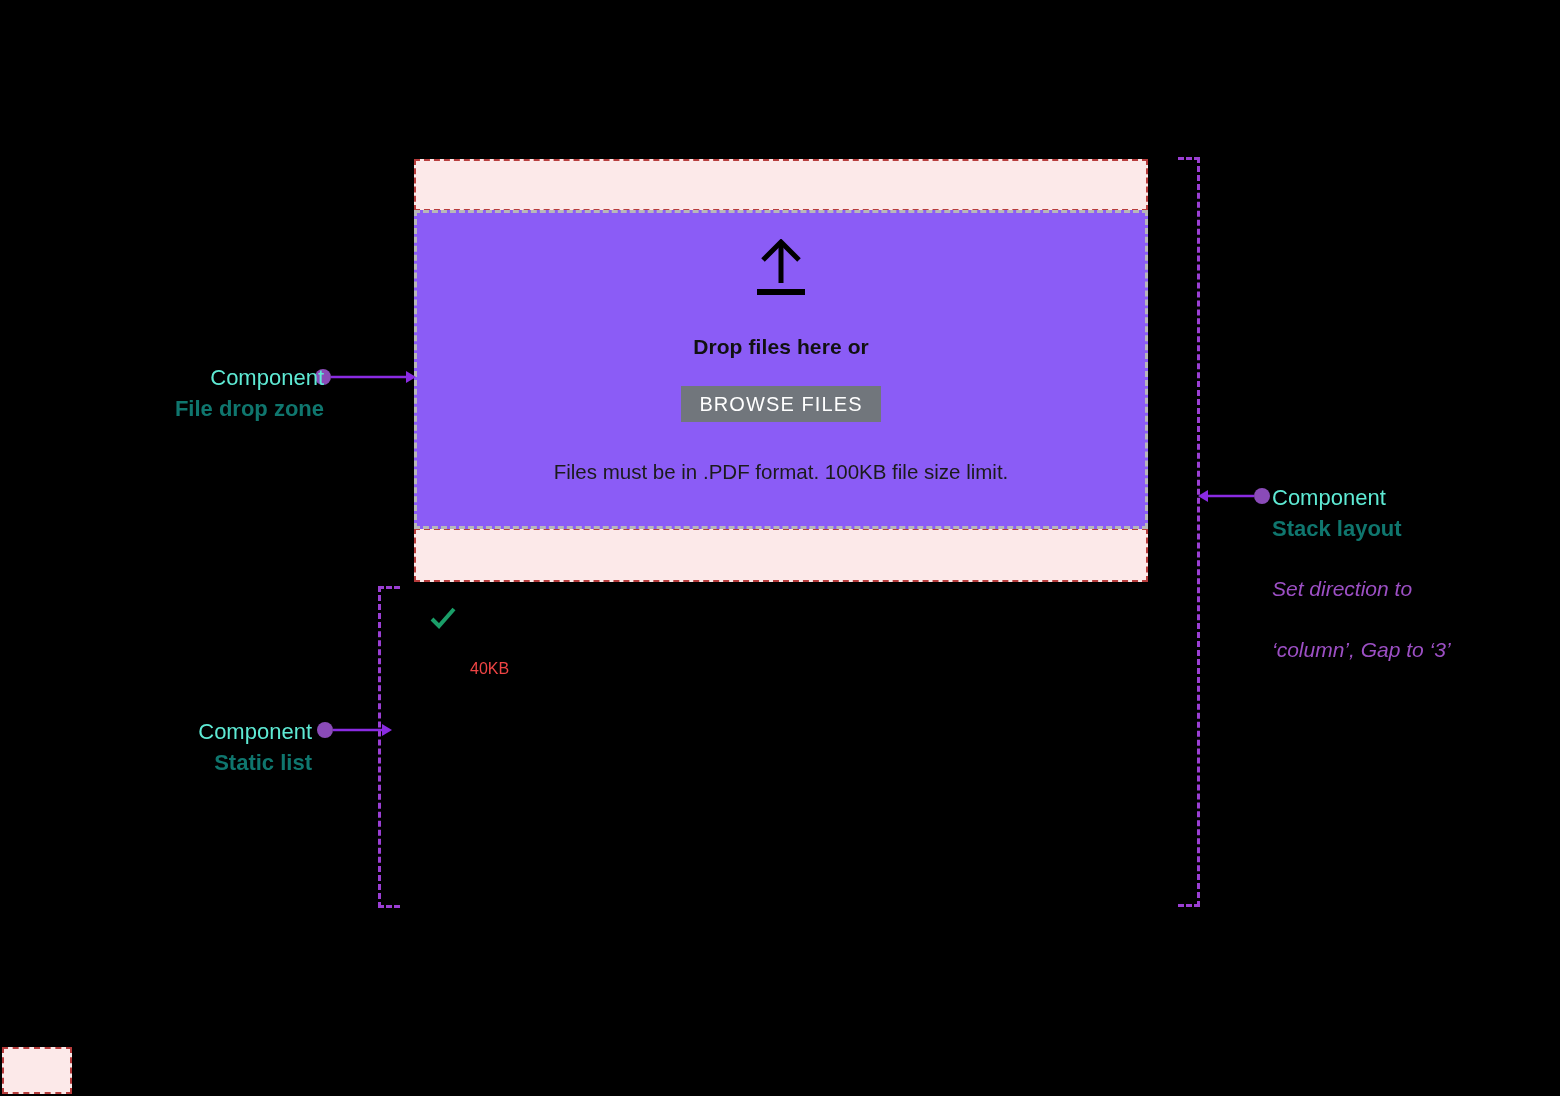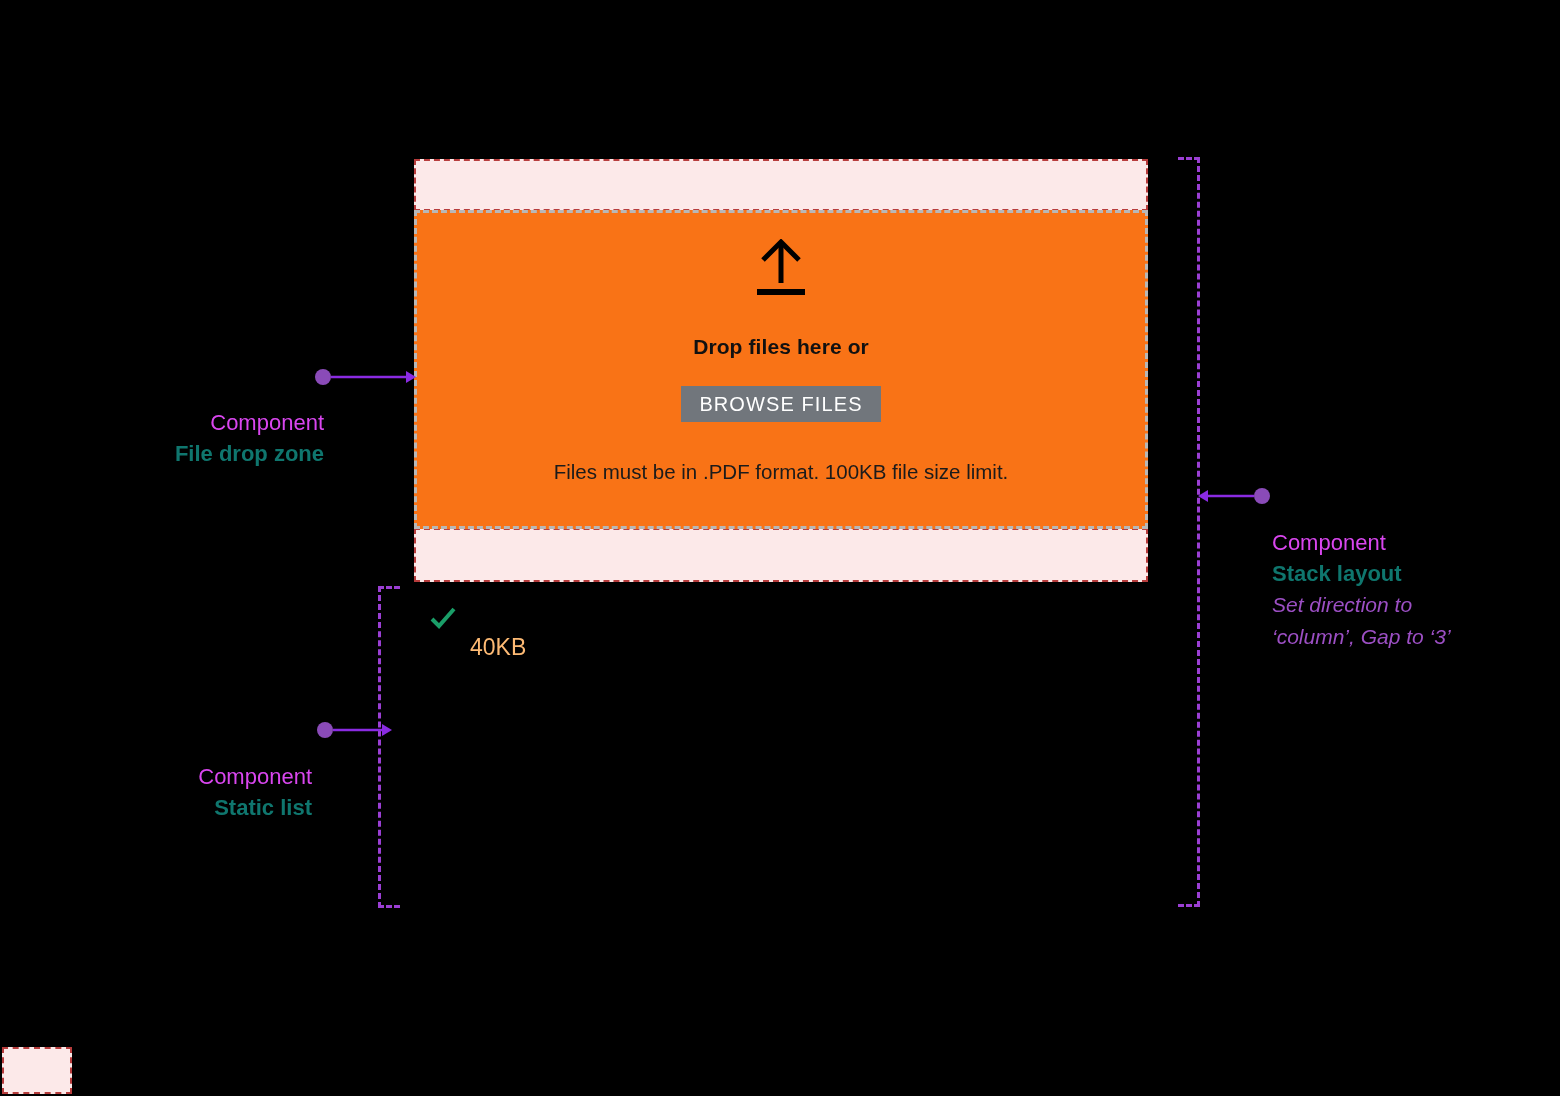--- a/index.html
+++ b/index.html
@@ -41,21 +41,21 @@
   }
   #gap-top    { left: 414px; top: 159px; width: 734px; height: 52px; }
   #gap-bottom { left: 414px; top: 528px; width: 734px; height: 54px; }
   #gap-legend { left: 2px;  top: 1047px; width: 70px;  height: 47px; }
 
   
   #dropzone {
     position: absolute;
     left: 414px; top: 210px;
     width: 734px; height: 319px;
-    background: #f97316;
+    background: #8b5cf6;
     border: 3px dashed #b8b8b8;
     display: flex;
     flex-direction: column;
     align-items: center;
   }
   #upload-icon { margin-top: 26px; }
   #drop-title {
     margin-top: 38px;
     font-size: 21px;
     font-weight: bold;
@@ -88,34 +88,34 @@
   .file-row {
     position: relative;
     height: 110px;
   }
   .file-status { position: absolute; left: 8px; top: 8px; width: 30px; height: 30px; }
   .file-name {
     position: absolute; left: 50px; top: 6px;
     font-size: 20px; color: #000000;
   }
   .file-size {
-    position: absolute; left: 50px; top: 38px;
-    font-size: 23px; color: #fdba74;
+    position: absolute; left: 50px; top: 64px;
+    font-size: 16px; color: #ef4444;
   }
 
   
   .callout { position: absolute; }
   .callout .kind {
-    font-size: 22px; color: #d946ef; line-height: 1.42; margin-top: 45px;
+    font-size: 22px; color: #5eead4; line-height: 1.42;
   }
   .callout .name {
     font-size: 22px; font-weight: bold; color: #0f766e; line-height: 1.42;
   }
   .callout .note {
-    font-size: 21px; font-style: italic; color: #9c4fc4; line-height: 1.5;
+    font-size: 21px; font-style: italic; color: #9c4fc4; line-height: 1.5; margin-top: 29px;
   }
   #callout-dropzone { left: 144px; top: 362px; width: 180px; text-align: right; }
   #callout-list     { left: 172px; top: 716px; width: 140px; text-align: right; }
   #callout-stack    { left: 1272px; top: 482px; width: 260px; text-align: left; }
 
   .leader { position: absolute; }
 </style>
 </head>
 <body>
 

